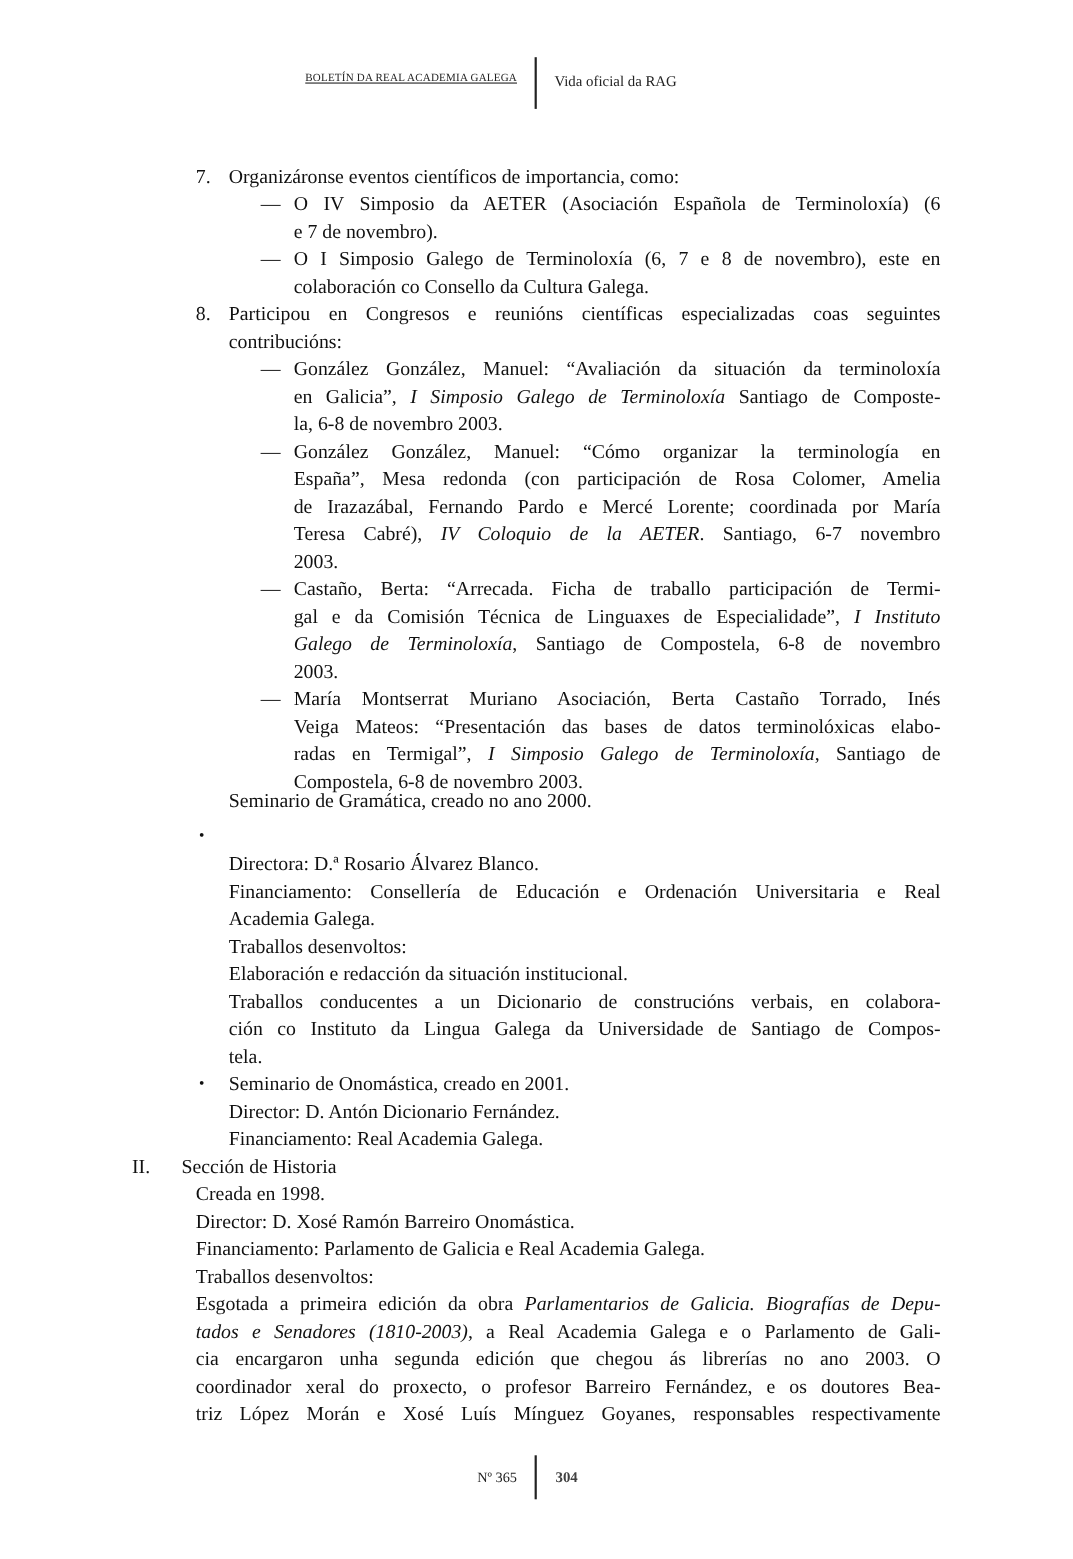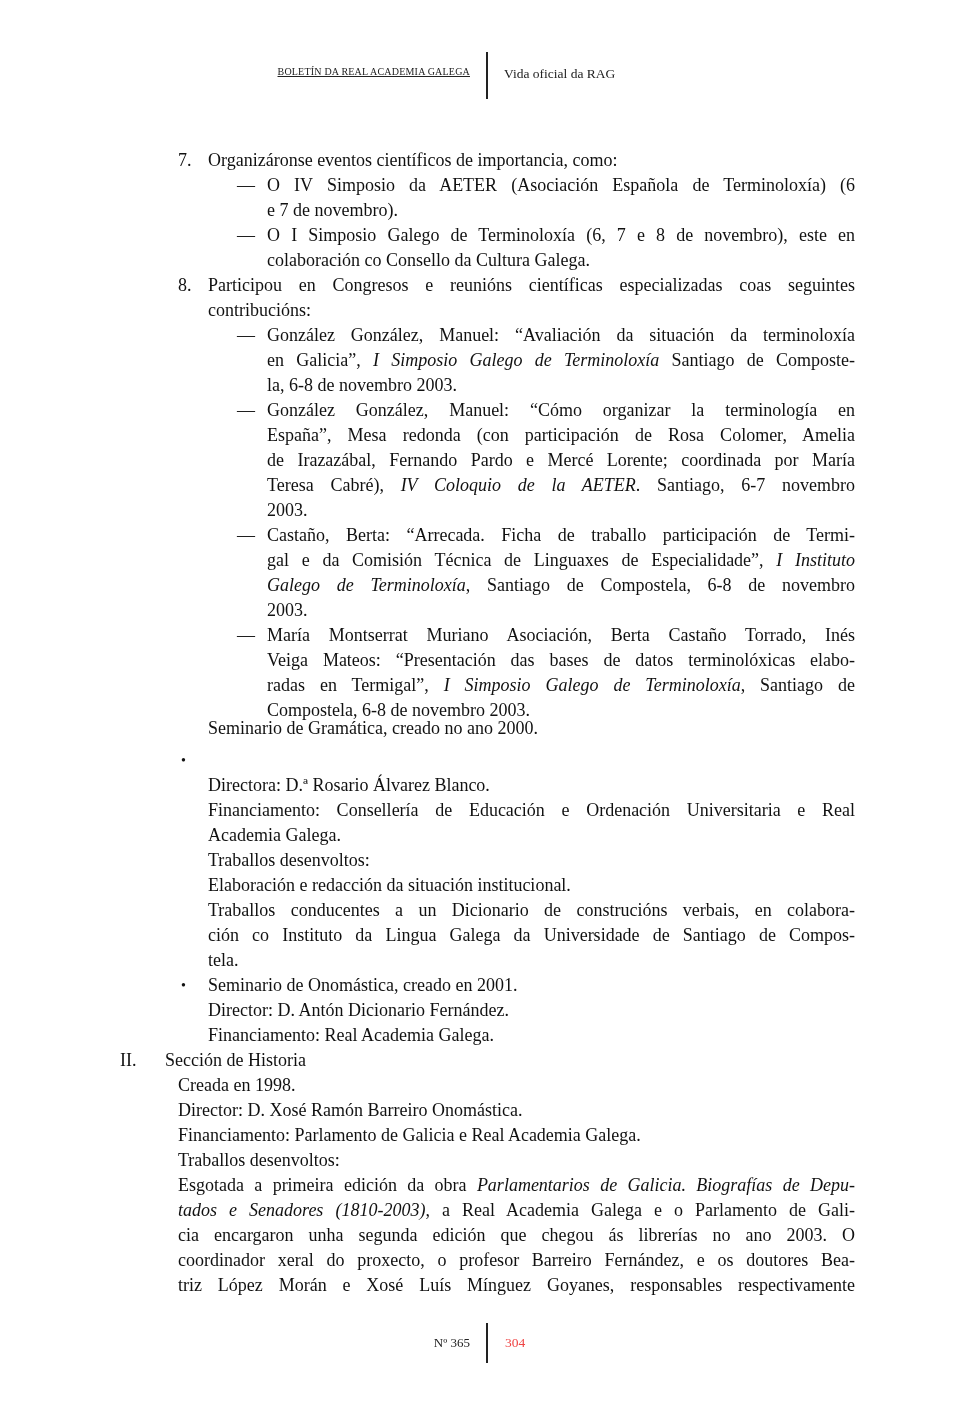--- a/index.html
+++ b/index.html
@@ -25,21 +25,21 @@
   .footer {
     position: absolute; top: 1323px; left: 0; width: 975px; height: 42px;
   }
   .footer .left {
     position: absolute; right: 505px; top: 12px; font-size: 13px; color: #222;
   }
   .footer .divider {
     position: absolute; left: 486px; top: 0; width: 1.5px; height: 40px; background: #222;
   }
   .footer .right {
-    position: absolute; left: 505px; top: 12px; font-size: 13.5px; font-weight: normal; color: #ef4444;
+    position: absolute; left: 505px; top: 12px; font-size: 13.5px; font-weight: bold; color: #404040;
   }
 
   .content {
     position: absolute; top: 148px; left: 0; width: 975px;
     font-size: 18px; line-height: 25px;
   }
   .line { position: absolute; white-space: nowrap; }
   .just { text-align: justify; text-align-last: justify; white-space: normal; }
   .em { font-style: italic; }
 

